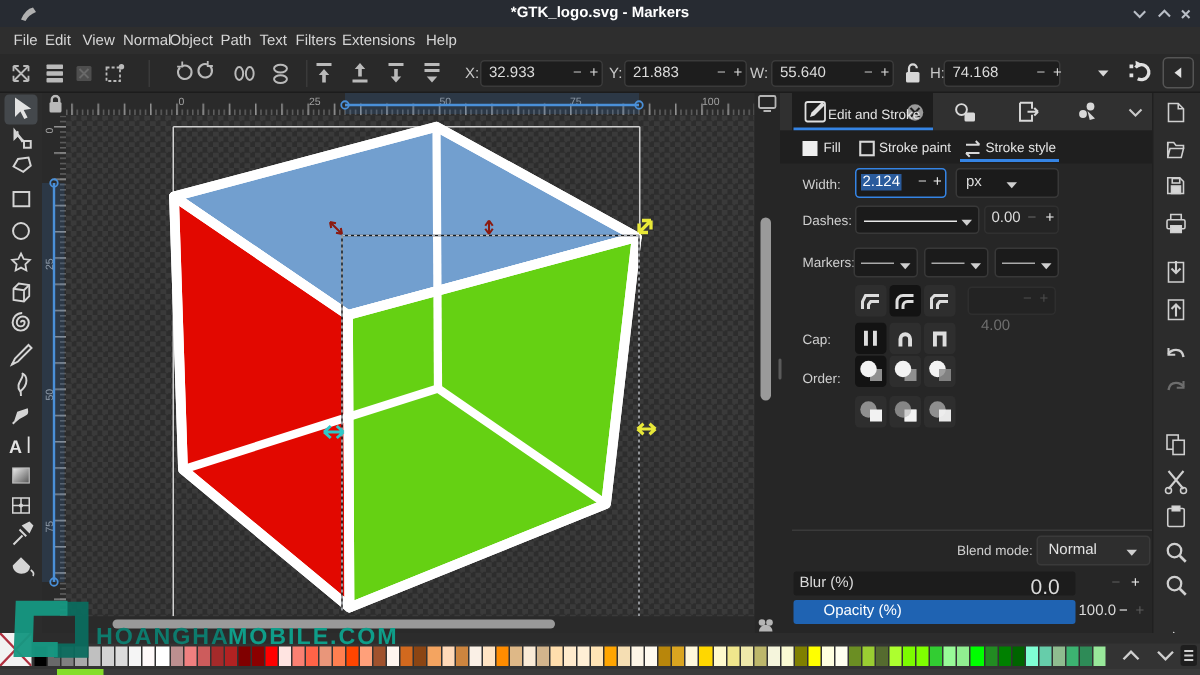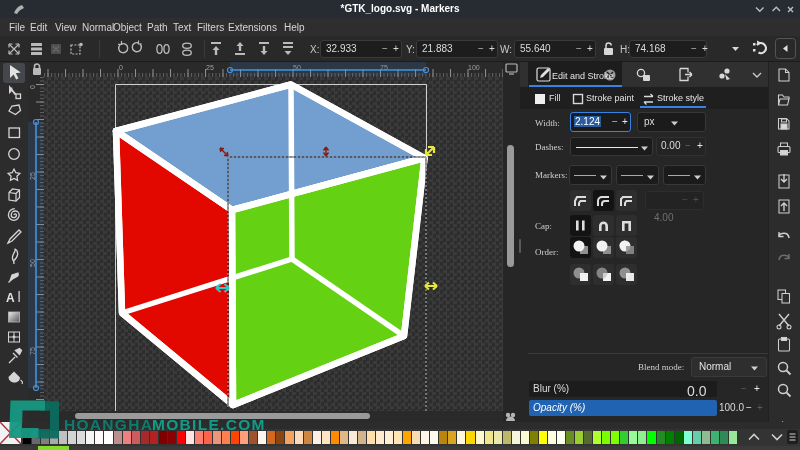--- a/index.html
+++ b/index.html
@@ -45,21 +45,21 @@
 #hsb { left:75px; top:413px; width:295px; height:6px; background:#9a9a9a; border-radius:3px; }
 
 
 #panel { left:520px; top:62px; width:248px; height:360px; background:#262626; }
 #ptabs { left:520px; top:62px; width:248px; height:25px; background:#303030; }
 #ptab1 { left:528px; top:62px; width:94px; height:25px; background:#1d1d1d; }
 #ptab1line { left:529px; top:85px; width:93px; height:2px; background:#3584e4; }
 #subtabs { left:520px; top:87px; width:248px; height:22px; background:#1f1f1f; }
 #ssline { left:640px; top:106px; width:66px; height:2px; background:#3584e4; }
 .ptext { color:#e4e4e4; font-size:9px; }
-.plabel { color:#cfcfcf; font-size:9px;font-family:Liberation Serif, serif; }
+.plabel { color:#cfcfcf; font-size:9px; }
 .pbox { background:#1b1b1b; border:1px solid #383838; border-radius:3px; }
 
 
 #cmdbar { left:768px; top:62px; width:32px; height:360px; background:#2c2c2c;
   border-left:1px solid #202020; }
 
 
 #palette { left:0; top:429px; width:800px; height:17px; background:#333333; }
 #statusbar { left:0; top:446px; width:800px; height:4px; background:#3a3a3a; }
 .sw { position:absolute; top:2px; width:8.1px; height:13px; }
@@ -528,21 +528,21 @@
 <div class="abs pbox" style="left:691px;top:357px;width:76px;height:20px;background:#2e2e2e;border-color:#3a3a3a;">
   <span style="position:absolute;left:7px;top:3px;color:#e2e2e2;font-size:10px;">Normal</span>
   <svg style="position:absolute;left:58px;top:7px;" width="12" height="8">
         <path d="M 1 1.5 l 7 0 l -3.5 4 z" fill="#cfcfcf"></path>
       </svg>
 </div>
 <div class="abs" style="left:687px;top:383px;color:#dadada;font-size:14px;">0.0</div>
 <div class="abs" style="left:741px;top:383px;color:#5c5c5c;font-size:10px;">−</div>
 <div class="abs" style="left:754px;top:383px;color:#e9e9e9;font-size:10px;">+</div>
 <div class="abs" style="left:529px;top:400px;width:188px;height:16px;background:#1f63b2;border-radius:2px;">
-  <span style="position:absolute;left:4px;top:2px;color:#ffffff;font-size:10px;font-style:italic;">Opacity (%)</span>
+  <span style="position:absolute;left:20px;top:2px;color:#ffffff;font-size:10px;">Opacity (%)</span>
 </div>
 <div class="abs" style="left:719px;top:402px;color:#dadada;font-size:10px;">100.0</div>
 <div class="abs" style="left:746px;top:402px;color:#e9e9e9;font-size:10px;">−</div>
 <div class="abs" style="left:757px;top:402px;color:#5c5c5c;font-size:10px;">+</div>
 
 <div class="abs" id="cmdbar"></div>
 <svg class="abs" style="left:768px;top:62px;" width="32" height="360">
   <g stroke="#cfcfcf" stroke-width="1.05" fill="none">
 
     <path d="M 11 7 h 6.5 l 3.5 3.5 v 8.5 h -10 z"></path>

